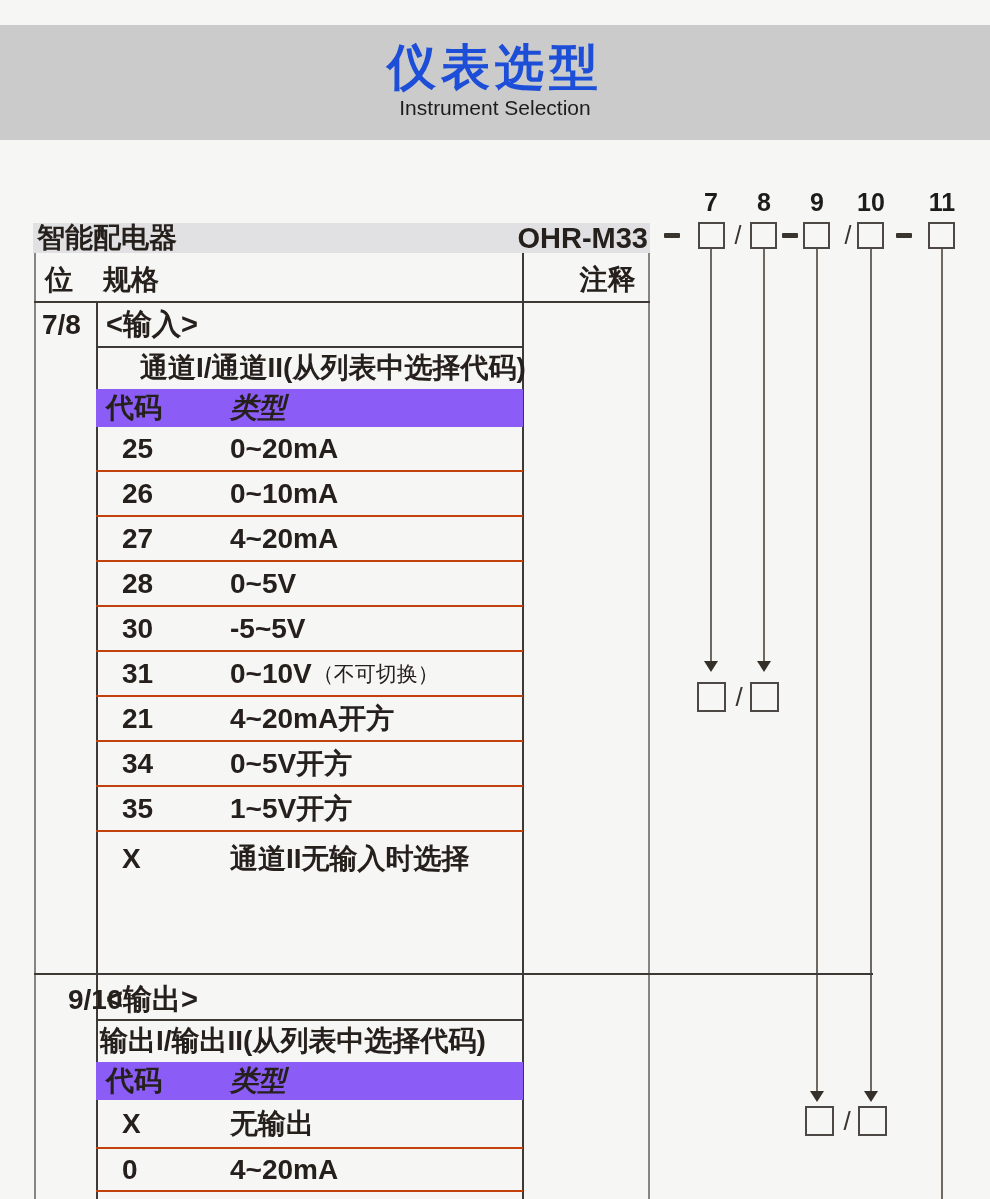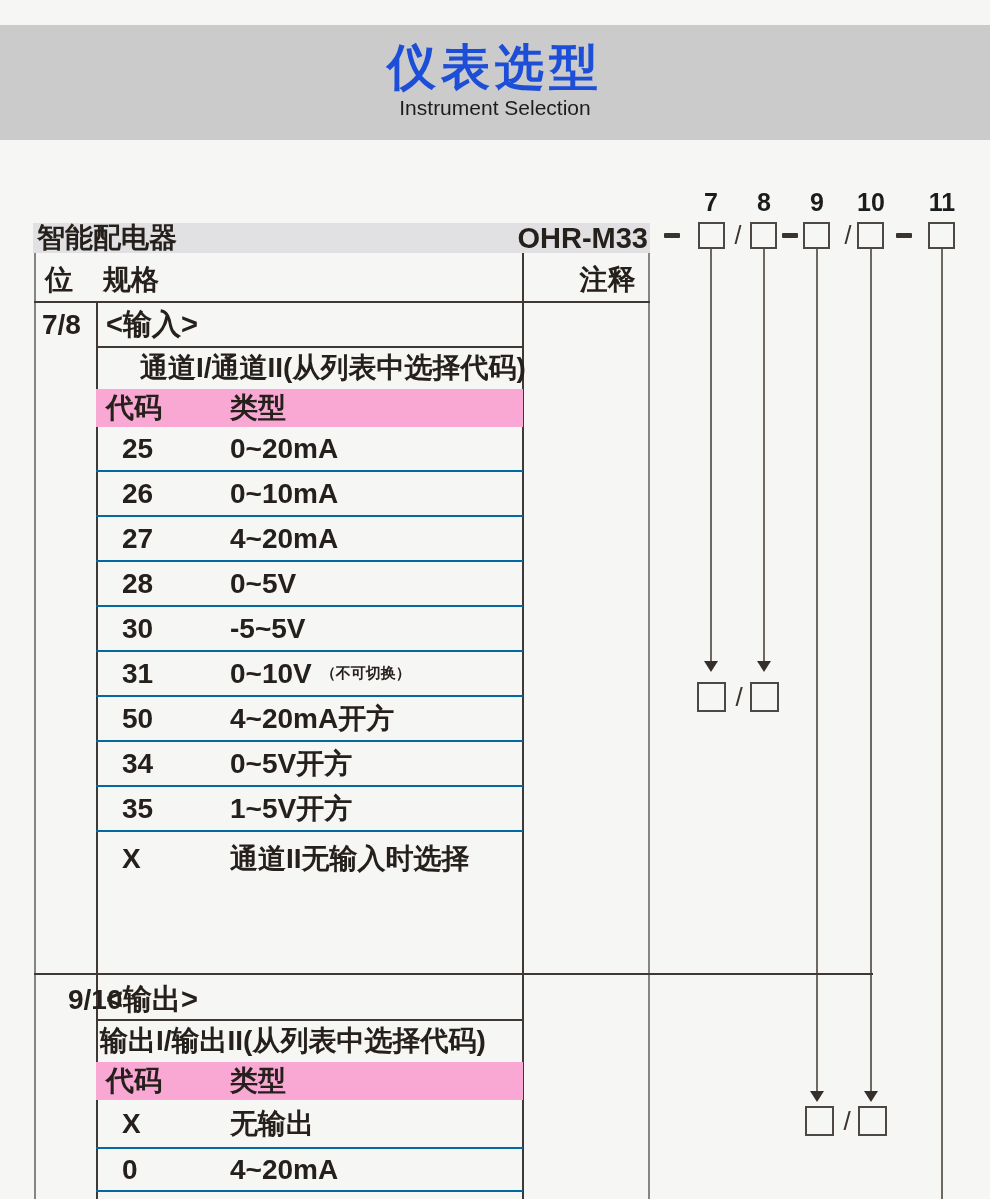--- a/index.html
+++ b/index.html
@@ -33,32 +33,32 @@
 
   
   .frameline{position:absolute;background:#3e3935;}
   .grayline{position:absolute;background:#858585;}
 
   .colhead{position:absolute;top:258px;height:44px;line-height:44px;font-size:28px;font-weight:700;}
   .poslabel{position:absolute;font-size:28px;font-weight:700;height:45px;line-height:45px;}
   .spectitle{position:absolute;font-size:29px;font-weight:700;height:45px;line-height:45px;}
   .specsub{position:absolute;font-size:28px;font-weight:700;height:42px;line-height:42px;white-space:nowrap;}
 
-  .codeband{position:absolute;left:96px;width:427px;height:38px;background:#f9a8d4;}
+  .codeband{position:absolute;left:96px;width:427px;height:38px;background:#8b5cf6;}
   .codeband .ch{position:absolute;left:10px;font-size:28px;font-weight:700;line-height:38px;}
-  .codeband .th{position:absolute;left:134px;font-size:28px;font-weight:700;line-height:38px;}
+  .codeband .th{position:absolute;left:134px;font-size:28px;font-weight:700;line-height:38px;font-style:italic;}
 
   .rows{position:absolute;left:96px;width:427px;}
-  .crow{position:relative;box-sizing:border-box;height:45px;border-bottom:2px solid #0369a1;}
+  .crow{position:relative;box-sizing:border-box;height:45px;border-bottom:2px solid #c2410c;}
   .crow.tall{height:53px;border-bottom:none;}
   .crow.h49{height:49px;}
   .crow.h43{height:43px;}
   .crow .code{position:absolute;left:26px;top:0;bottom:0;display:flex;align-items:center;font-size:28px;font-weight:700;}
   .crow .type{position:absolute;left:134px;top:0;bottom:0;display:flex;align-items:center;font-size:28px;font-weight:700;white-space:nowrap;}
-  .crow .note{font-size:15px;font-weight:700;margin-left:9px;}
+  .crow .note{font-size:21px;font-weight:400;margin-left:1px;}
 </style>
 </head>
 <body>
 
 <div class="page">
 
   <div class="title-band">
     <div class="page-title">仪表选型</div>
     <div class="page-subtitle">Instrument Selection</div>
   </div>
@@ -145,21 +145,21 @@
         <span class="type">-5~5V</span>
       </div>
     <div class="crow">
         <span class="code">31</span>
         <span class="type">
           <span>0~10V</span>
           <span class="note">（不可切换）</span>
         </span>
       </div>
     <div class="crow">
-        <span class="code">50</span>
+        <span class="code">21</span>
         <span class="type">4~20mA开方</span>
       </div>
     <div class="crow">
         <span class="code">34</span>
         <span class="type">0~5V开方</span>
       </div>
     <div class="crow">
         <span class="code">35</span>
         <span class="type">1~5V开方</span>
       </div>

